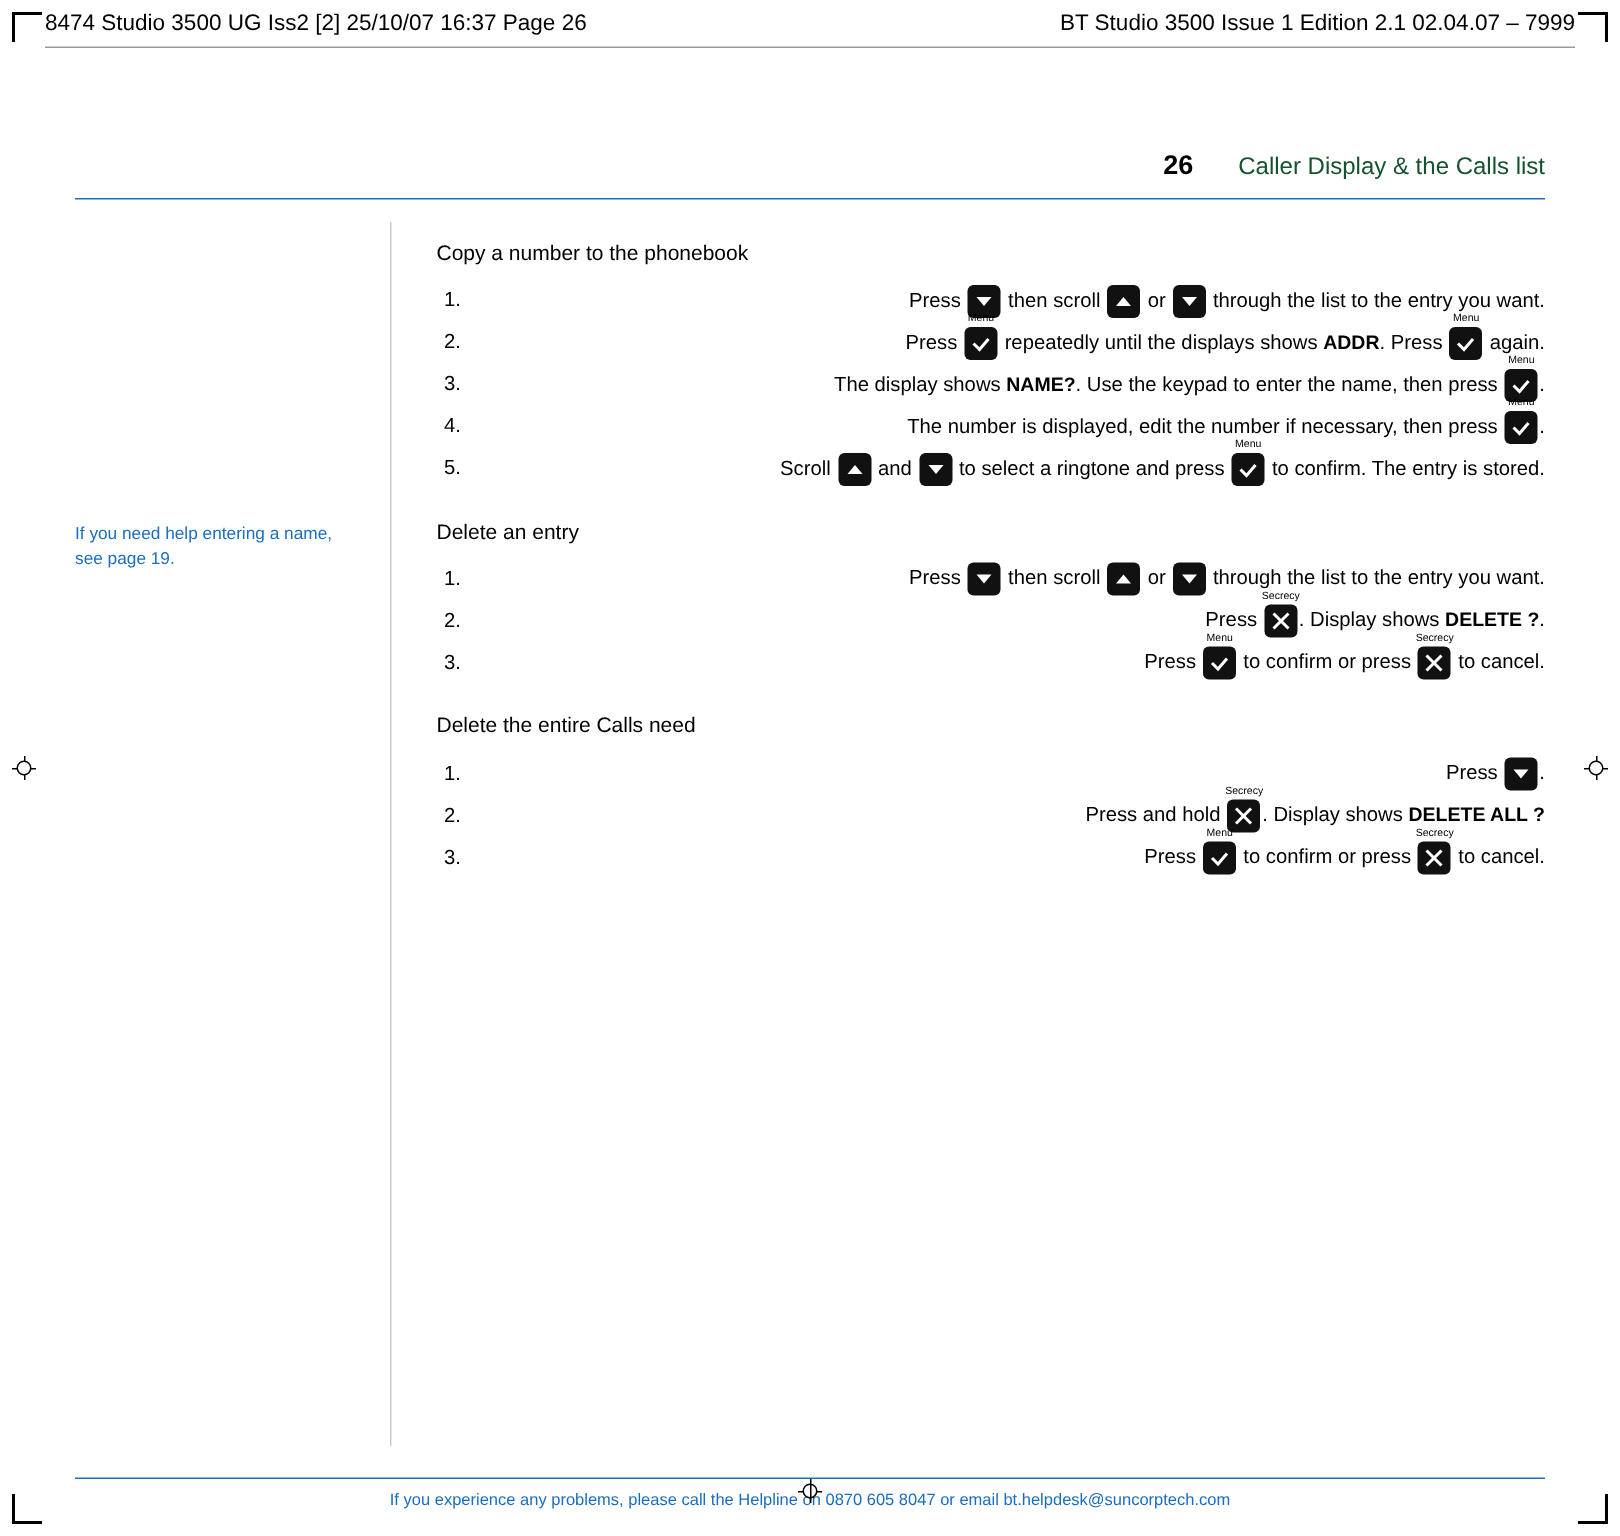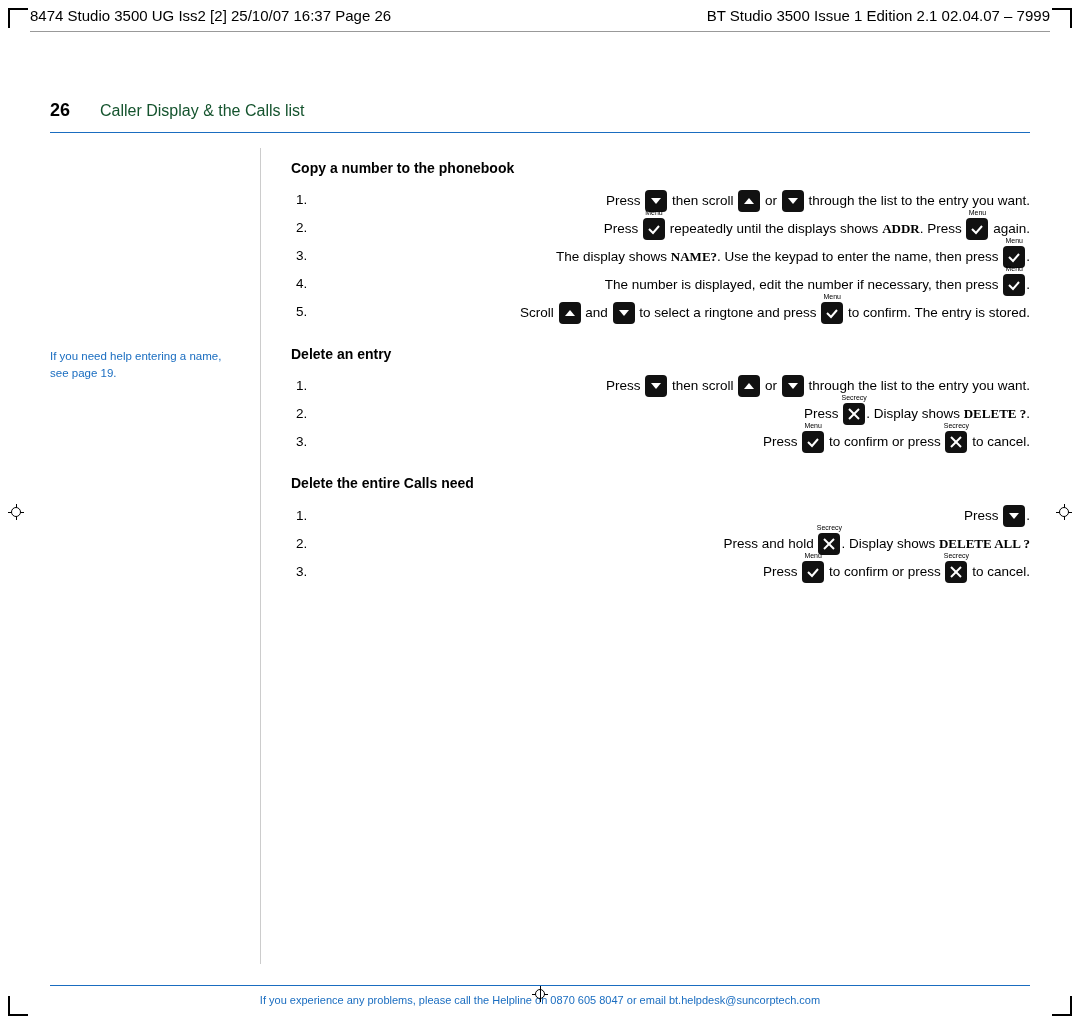--- a/index.html
+++ b/index.html
@@ -45,20 +45,21 @@
 
     
     .page-header {
       position: absolute;
       top: 100px;
       left: 50px;
       right: 50px;
       display: flex;
       align-items: baseline;
       gap: 20px;
+      justify-content: flex-end;
     }
 
     .page-number {
       font-size: 18px;
       font-weight: bold;
       color: #000;
       min-width: 30px;
     }
 
     .page-title {
@@ -113,21 +114,21 @@
     
     .main-content {
       flex: 1;
       padding-left: 20px;
       padding-top: 10px;
       line-height: 1.55;
     }
 
     .section-title {
       font-size: 14px;
-      font-weight: bold;
+      font-weight: normal;
       margin-bottom: 10px;
       margin-top: 20px;
     }
 
     .section-title:first-child {
       margin-top: 0;
     }
 
     ol {
       margin-left: 20px;
@@ -167,21 +168,21 @@
     }
 
     .btn-icon svg {
       width: 14px;
       height: 14px;
       fill: #fff;
     }
 
     
     .lcd-text {
-      font-family: Liberation Serif, serif;
+      font-family: Liberation Sans, sans-serif;
       font-weight: bold;
       font-size: 13px;
     }
 
     
     .footer-note {
       position: absolute;
       bottom: 18px;
       left: 50px;
       right: 50px;

